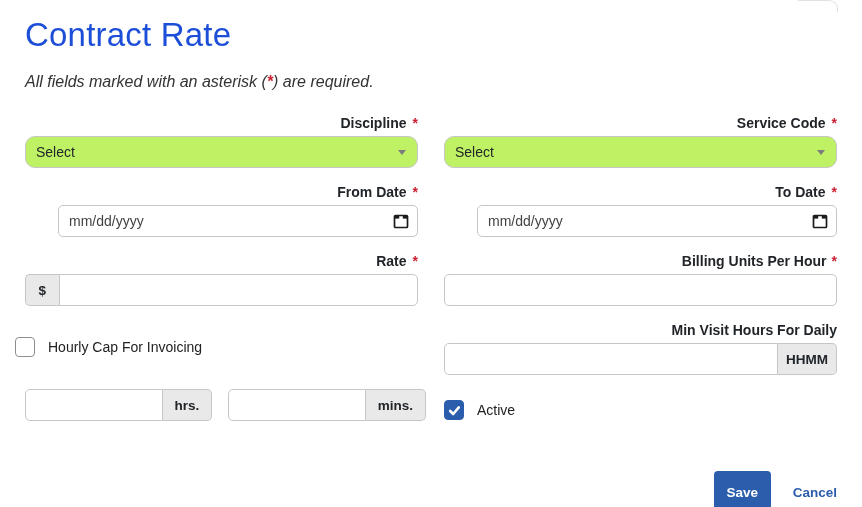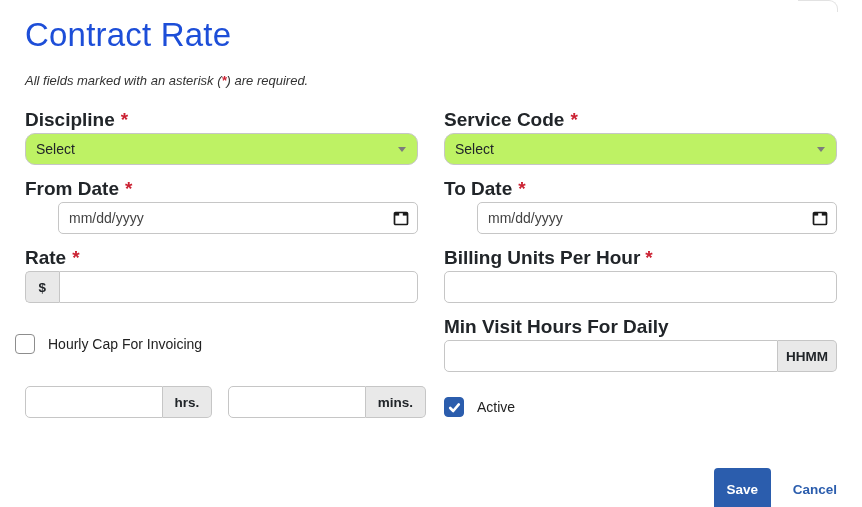--- a/index.html
+++ b/index.html
@@ -13,32 +13,32 @@
     position:absolute; top:0; right:24px; width:40px; height:12px;
     border-top:1px solid #e2e2e2; border-right:1px solid #e2e2e2;
     border-top-right-radius:9px;
   }
   .container { padding: 16px 25px 0 25px; }
   h1.page-title {
     font-size:33px; font-weight:400; color:#1d4ed8; letter-spacing:.2px;
     margin-bottom:19px;
   }
   .required-note {
-    font-style:italic; font-size:13px; color:#333; margin-bottom:25px;
+    font-style:italic; font-size:16px; color:#333; margin-bottom:25px;
   }
   .req { color:#cb2233; font-weight:700; font-style:normal; }
   .required-note .req{ font-style:italic; }
 
   .form-grid { display:flex; gap:26px; }
   .col { width:393px; display:flex; flex-direction:column; }
 
   .field-block { margin-bottom:17px; }
   .field-label {
-    display:block; font-size:19px; font-weight:700; color:#212529;
-    margin-bottom:6px; line-height:14px;
+    display:block; font-size:14px; font-weight:700; color:#212529;
+    margin-bottom:6px; line-height:14px;text-align:right;
   }
   .field-label .req{ margin-left:6px; }
 
   .control {
     position:relative; width:100%; height:32px;
     border:1px solid #c6c6c6; border-radius:10px; background:#bef264;
     display:flex; align-items:center;
   }
   .select-box { padding:0 10px; font-size:14px; color:#212529; cursor:default; }
   .select-caret {

